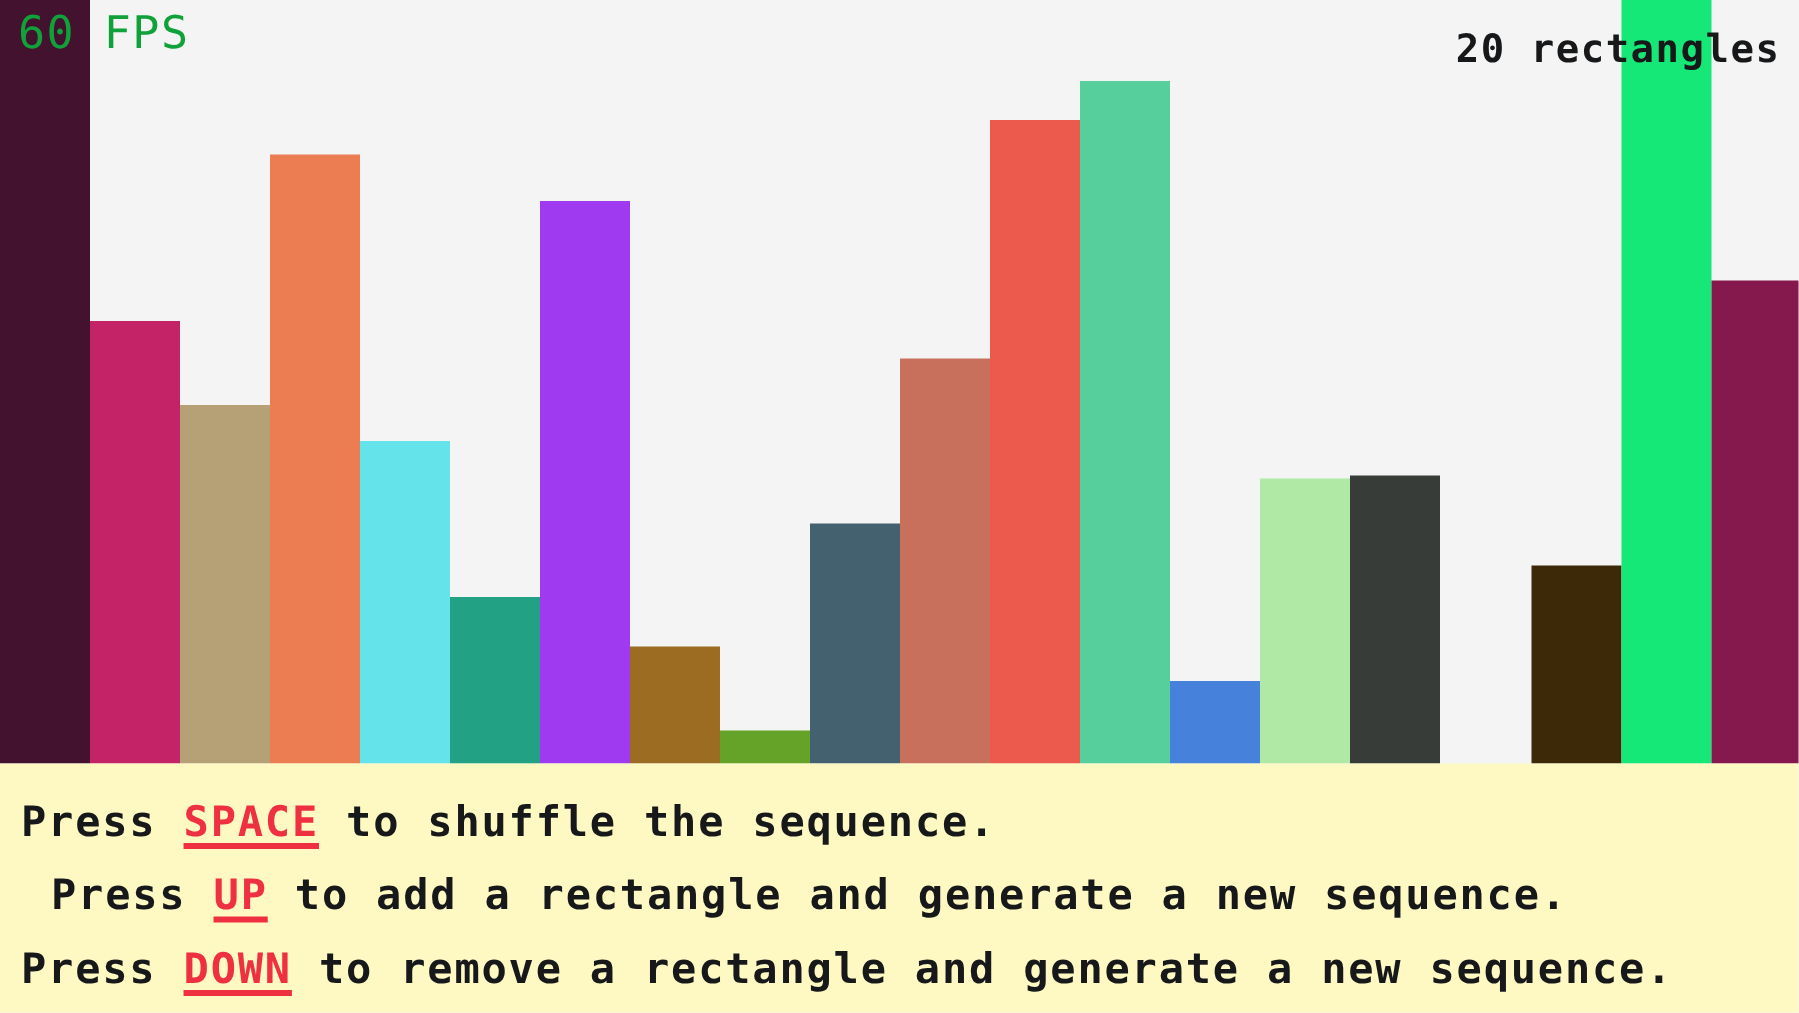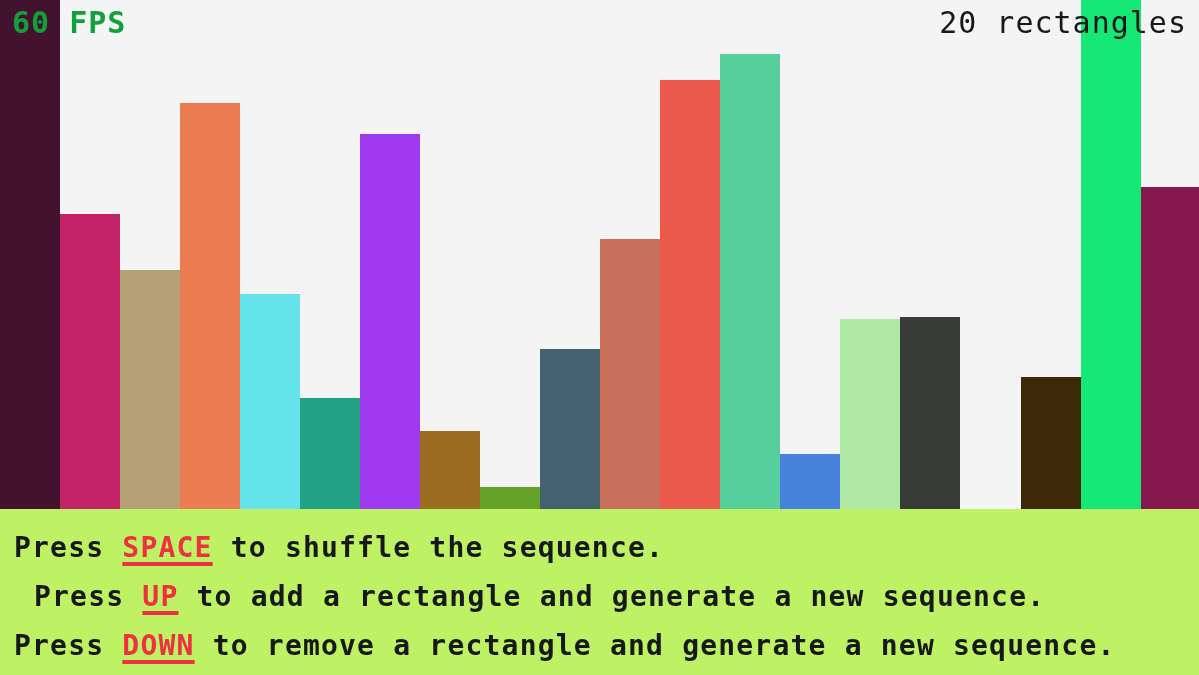--- a/index.html
+++ b/index.html
@@ -38,45 +38,45 @@
 
   
   #fps-counter {
     position: absolute;
     left: 12px;
     top: 6px;
     font-size: 30px;
     line-height: 34px;
     letter-spacing: 1px;
     color: #11A13A;
-    font-weight: bold;
+    font-weight: normal;
     white-space: nowrap;
     z-index: 40;
   }
   #rect-count {
     position: absolute;
     right: 12px;
-    top: 6px;
-    font-size: 30px;
+    top: 16px;
+    font-size: 26px;
     line-height: 34px;
     letter-spacing: 1px;
     color: #17181A;
-    font-weight: normal;
+    font-weight: bold;
     white-space: nowrap;
     z-index: 40;
   }
 
   
   #instructions {
     position: absolute;
     left: 0;
     top: 509px;
     width: 1199px;
     height: 166px;
-    background: #bef264;
+    background: #fef9c3;
     padding: 14px 0 0 14px;
     box-sizing: border-box;
     z-index: 50;
   }
   .instruction-line {
     font-size: 28px;
     line-height: 49px;
     color: #17181A;
     font-weight: bold;
     letter-spacing: 1.2px;

